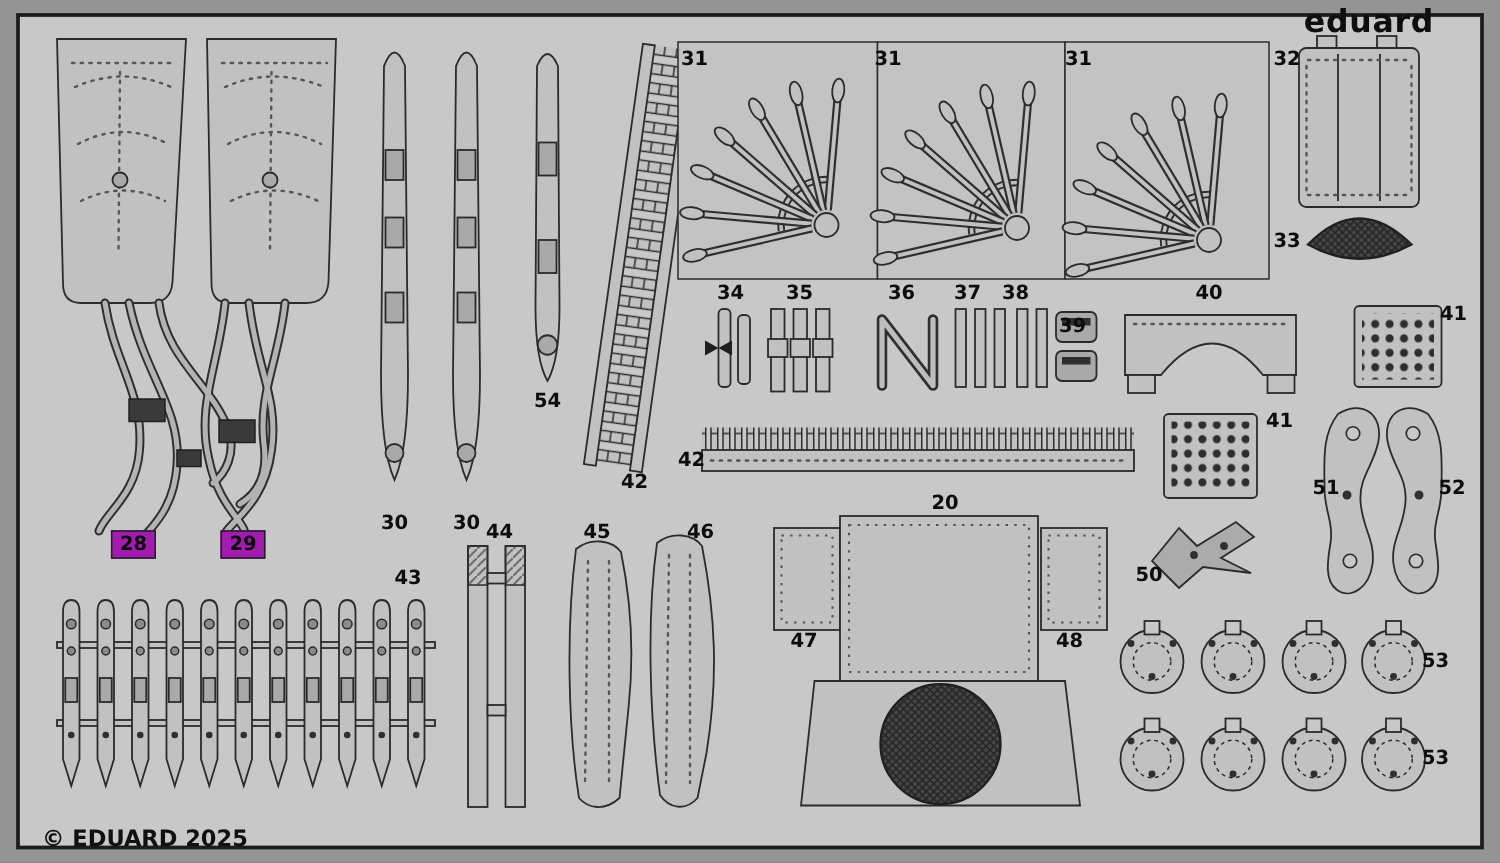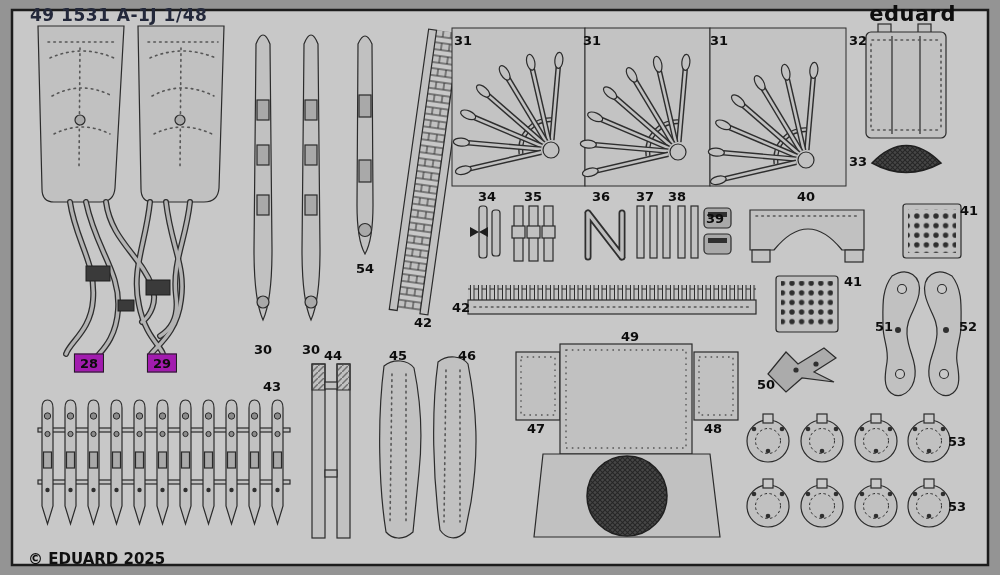--- a/index.html
+++ b/index.html
@@ -346,21 +346,20 @@
     <path class="dots" d="M392,374 L390,524"></path>
     <path class="dots" d="M406,374 L406,524"></path>
   </g>
   <g>
     <path d="M438,362 C448,354 462,356 468,364 C477,410 479,452 471,502 L465,532 C457,541 446,539 440,530 C433,478 431,412 438,362 Z" class="p"></path>
     <path class="dots" d="M446,370 L444,522"></path>
     <path class="dots" d="M460,370 L460,522"></path>
   </g>
 </svg>
 
-<div class="title">49 1531 A-1J 1/48</div>
 <div class="brand">eduard</div>
 <div class="copyright">© EDUARD 2025</div>
 
 <div>
       <div class="part-label boxed" style="left: 89px; top: 363px;">28</div>
       <div class="part-label boxed" style="left: 162px; top: 363px;">29</div>
       <div class="part-label" style="left: 263px; top: 349px;">30</div>
       <div class="part-label" style="left: 311px; top: 349px;">30</div>
       <div class="part-label" style="left: 365px; top: 268px;">54</div>
       <div class="part-label" style="left: 423px; top: 322px;">42</div>
@@ -371,21 +370,21 @@
       <div class="part-label" style="left: 858px; top: 161px;">33</div>
       <div class="part-label" style="left: 487px; top: 196px;">34</div>
       <div class="part-label" style="left: 533px; top: 196px;">35</div>
       <div class="part-label" style="left: 601px; top: 196px;">36</div>
       <div class="part-label" style="left: 645px; top: 196px;">37</div>
       <div class="part-label" style="left: 677px; top: 196px;">38</div>
       <div class="part-label" style="left: 715px; top: 196px; margin-top: 22px;">39</div>
       <div class="part-label" style="left: 806px; top: 196px;">40</div>
       <div class="part-label" style="left: 969px; top: 210px;">41</div>
       <div class="part-label" style="left: 461px; top: 307px;">42</div>
-      <div class="part-label" style="left: 630px; top: 336px;">49</div>
+      <div class="part-label" style="left: 630px; top: 336px;">20</div>
       <div class="part-label" style="left: 853px; top: 281px;">41</div>
       <div class="part-label" style="left: 860px; top: 326px; margin-left: 24px;">51</div>
       <div class="part-label" style="left: 968px; top: 326px;">52</div>
       <div class="part-label" style="left: 766px; top: 384px;">50</div>
       <div class="part-label" style="left: 536px; top: 428px;">47</div>
       <div class="part-label" style="left: 713px; top: 428px;">48</div>
       <div class="part-label" style="left: 957px; top: 441px;">53</div>
       <div class="part-label" style="left: 957px; top: 506px;">53</div>
       <div class="part-label" style="left: 272px; top: 386px;">43</div>
       <div class="part-label" style="left: 333px; top: 355px;">44</div>

